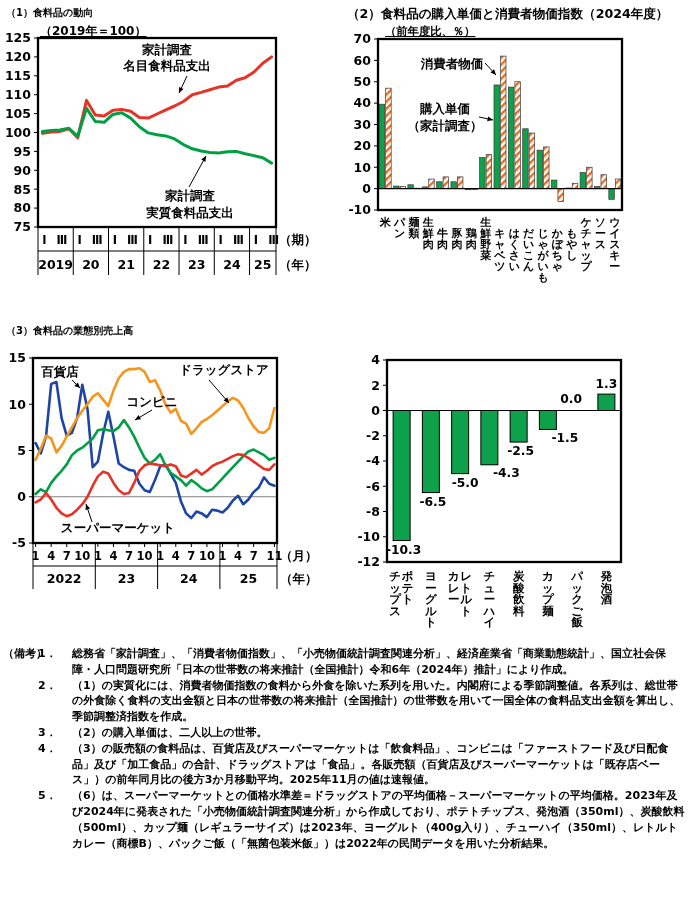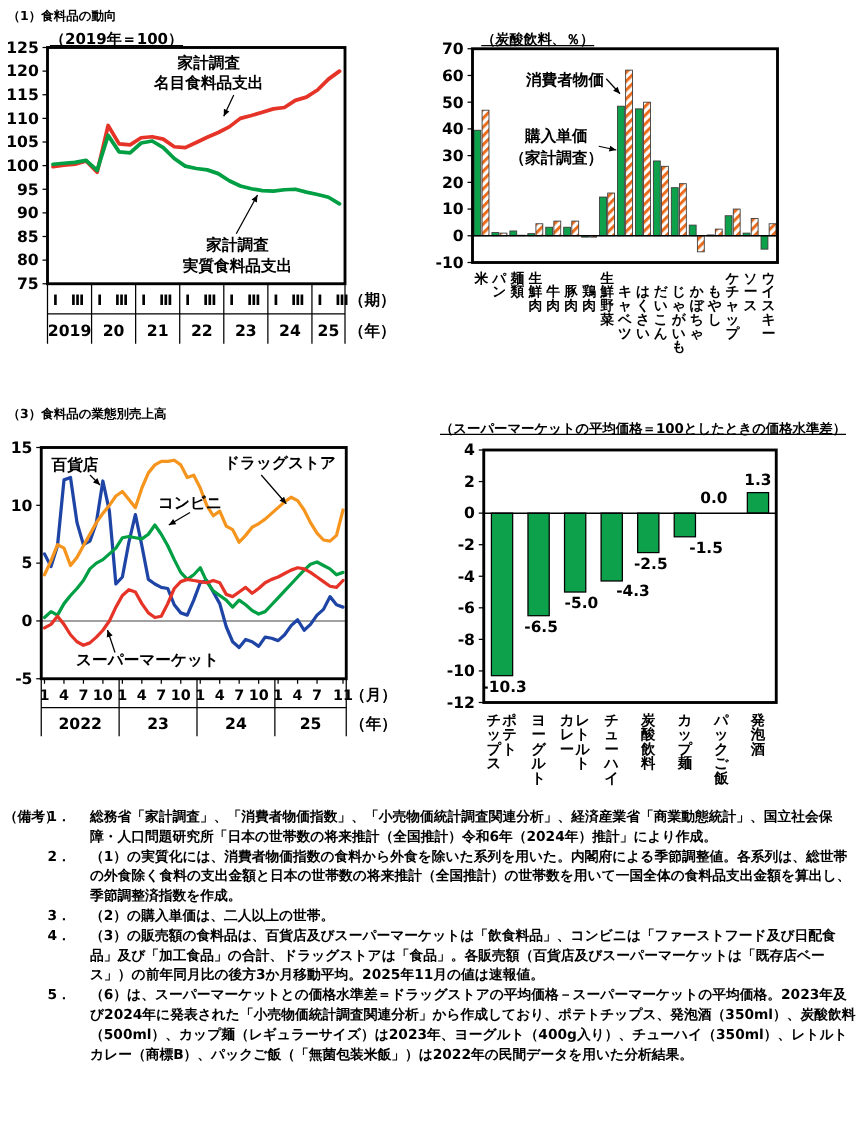--- a/index.html
+++ b/index.html
@@ -94,21 +94,22 @@
       <g>
         <text x="190" y="200" font-size="12.5" font-weight="700" text-anchor="middle" fill="#000">家計調査</text>
         <text x="190" y="217" font-size="12.5" font-weight="700" text-anchor="middle" fill="#000">実質食料品支出</text>
       </g>
       <g>
         <line x1="189" y1="187" x2="206" y2="156" stroke="#000" stroke-width="1"></line>
         <polygon points="206.0,156.0 205.5,162.0 201.2,159.6" fill="#000"></polygon>
       </g>
     </svg>
 
-  <div class="csub" style="left:385px;top:24px;">（炭酸飲料、％）</div>
+  <div class="ctitle" style="left:347px;top:6px;font-size:12.6px;">（2）食料品の購入単価と消費者物価指数（2024年度）</div>
+  <div class="csub" style="left:385px;top:24px;">（前年度比、％）</div>
   <svg id="c2" style="left:345px;top:0;" width="345" height="306" viewBox="0 0 345 306">
       <defs>
         <pattern id="hatch" width="5" height="5" patternUnits="userSpaceOnUse" patternTransform="rotate(45)">
           <rect width="5" height="5" fill="#fff"></rect>
           <rect width="2.4" height="5" fill="#eb6c1c"></rect>
         </pattern>
       </defs>
       <g>
         <line x1="29" y1="39" x2="33" y2="39" stroke="#000" stroke-width="1"></line>
         <text x="26" y="43.3" font-size="12.5" font-weight="700" text-anchor="end" fill="#000">70</text>
@@ -366,21 +367,20 @@
       </g>
       <g>
         <text x="118" y="222" font-size="12.5" font-weight="700" text-anchor="middle" fill="#000">スーパーマーケット</text>
       </g>
       <g>
         <line x1="92" y1="212" x2="86" y2="194" stroke="#000" stroke-width="1"></line>
         <polygon points="86.0,194.0 90.1,198.4 85.4,200.0" fill="#000"></polygon>
       </g>
     </svg>
 
-  <div class="csub" style="left:352px;top:336px;font-size:10.7px;">（スーパーマーケットの平均価格＝100としたときの価格水準差）</div>
   <svg id="c4" style="left:345px;top:310px;" width="345" height="336" viewBox="0 0 345 336">
       <g>
         <line x1="38" y1="50" x2="42" y2="50" stroke="#000" stroke-width="1"></line>
         <text x="35" y="54.3" font-size="12.5" font-weight="700" text-anchor="end" fill="#000">4</text>
         <line x1="38" y1="75.25" x2="42" y2="75.25" stroke="#000" stroke-width="1"></line>
         <text x="35" y="79.55" font-size="12.5" font-weight="700" text-anchor="end" fill="#000">2</text>
         <line x1="38" y1="100.5" x2="42" y2="100.5" stroke="#000" stroke-width="1"></line>
         <text x="35" y="104.8" font-size="12.5" font-weight="700" text-anchor="end" fill="#000">0</text>
         <line x1="38" y1="125.75" x2="42" y2="125.75" stroke="#000" stroke-width="1"></line>
         <text x="35" y="130.05" font-size="12.5" font-weight="700" text-anchor="end" fill="#000">-2</text>

